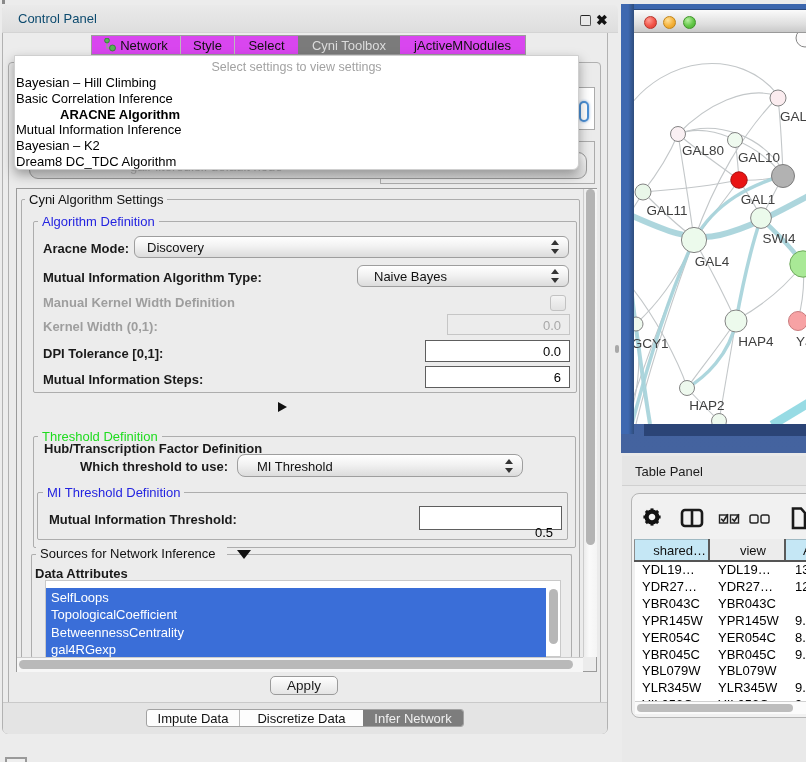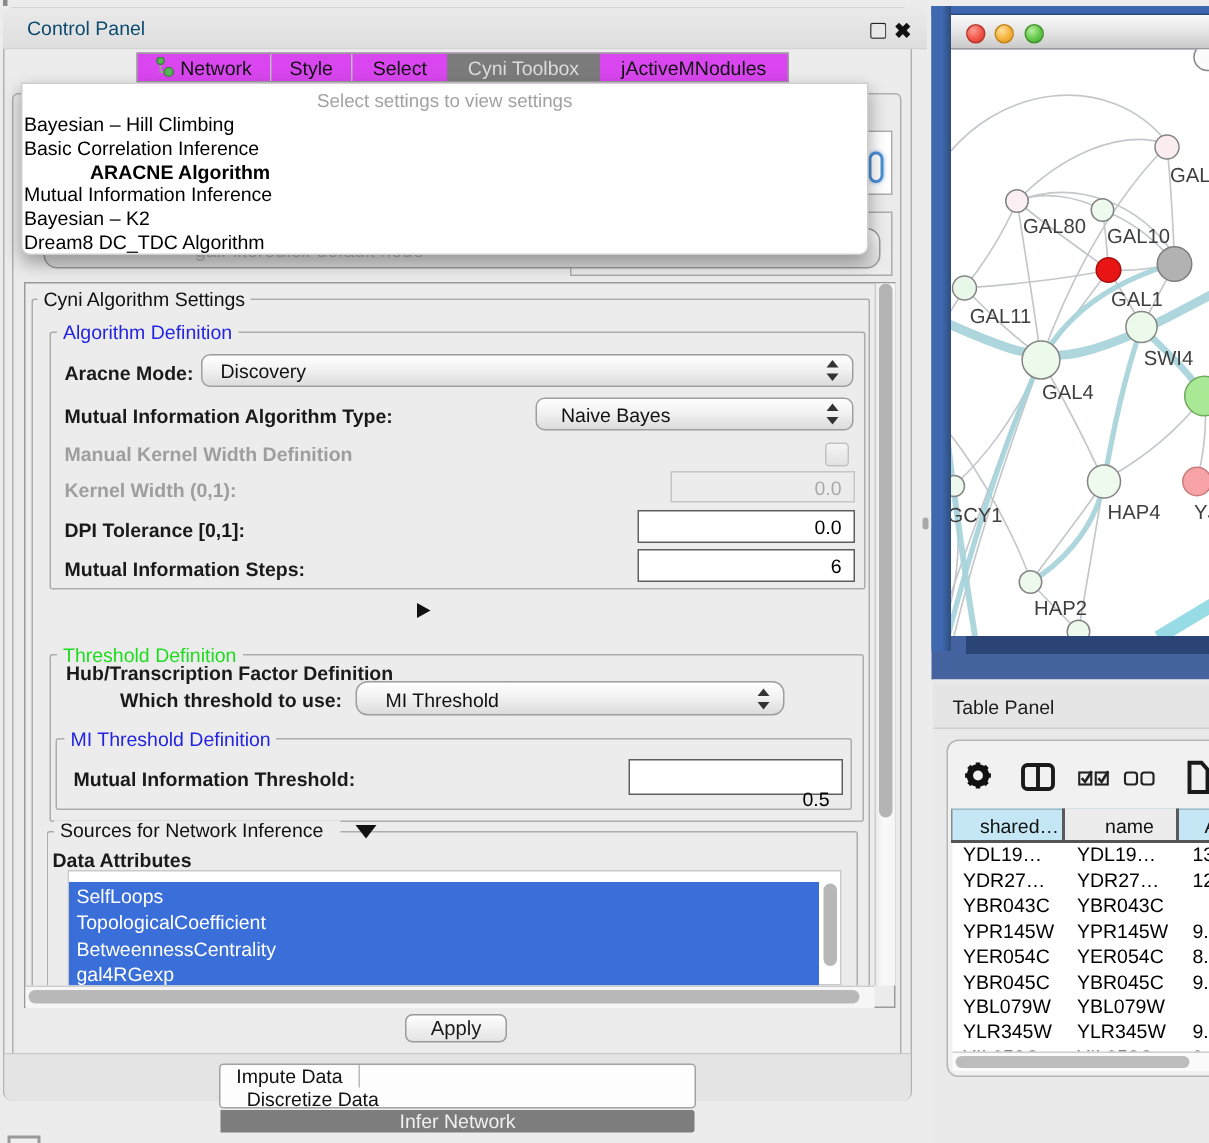--- a/index.html
+++ b/index.html
@@ -110,21 +110,21 @@
 <div class="abs" style="left:585.5px;top:189px;width:9px;height:356px;background:#b4b4b4;border-radius:5px;"></div>
 <div class="abs" style="left:17px;top:657px;width:566px;height:14px;background:#f6f6f6;border-top:1px solid #cccccc;"></div>
 <div class="abs" style="left:19px;top:660px;width:554px;height:9px;background:#b9b9b9;border-radius:5px;"></div>
 
 <div class="abs" style="left:14px;top:55px;width:565px;height:115px;background:#ffffff;border:1px solid #cfcfcf;border-radius:0 0 6px 6px;box-shadow:0 5px 12px rgba(0,0,0,0.35);box-sizing:border-box;z-index:50;"></div>
 <div class="abs" style="left:14px;top:60px;width:565px;text-align:center;font-size:12.5px;color:#a2a2a2;z-index:51;">Select settings to view settings</div>
 <div class="abs" style="left:16px;top:75px;width:560px;font-size:13px;color:#000;line-height:15.8px;z-index:51;white-space:nowrap;">Bayesian – Hill Climbing<br>Basic Correlation Inference<br><span class="b">ARACNE Algorithm</span><br>Mutual Information Inference<br>Bayesian – K2<br>Dream8 DC_TDC Algorithm</div>
 
 <div class="abs" style="left:270px;top:676px;width:68px;height:19px;background:linear-gradient(#fefefe,#e4e4e4);border:1px solid #9b9b9b;border-radius:5px;box-sizing:border-box;text-align:center;font-size:13.5px;color:#1a1a1a;line-height:17px;">Apply</div>
 <div class="abs" style="left:3px;top:702px;width:604px;height:31px;background:#e4e4e4;border-top:1px solid #c9c9c9;border-radius:0 0 5px 5px;"></div>
-<div class="abs" style="left:146px;top:709px;width:318px;height:30px;background:#fdfdfd;border:1px solid #a2a2a2;border-radius:3px;box-sizing:border-box;display:flex;font-size:13px;color:#111;z-index:5;flex-direction:column;">
+<div class="abs" style="left:146px;top:709px;width:318px;height:18px;background:#fdfdfd;border:1px solid #a2a2a2;border-radius:3px;box-sizing:border-box;display:flex;font-size:13px;color:#111;z-index:5;">
   <div style="width:92px;display:flex;align-items:center;justify-content:center;border-right:1px solid #bbb;">Impute Data</div>
   <div style="width:123px;display:flex;align-items:center;justify-content:center;">Discretize Data</div>
   <div style="flex:1;display:flex;align-items:center;justify-content:center;background:#7d7d7d;color:#f0f0f0;border-radius:0 2px 2px 0;">Infer Network</div>
 </div>
 
 <div class="abs" style="left:5px;top:757px;width:18px;height:10px;background:#efefef;border:2px solid #9a9a9a;"></div>
 
 <div class="abs" style="left:614.5px;top:345px;width:4px;height:8px;background:#a8a8a8;border-radius:2px;"></div>
 
 <div class="abs" style="left:621px;top:4px;width:185px;height:449px;background:linear-gradient(#3e5f9e,#44639f);"></div>
@@ -243,21 +243,21 @@
   </g>
   <path d="M 162,15.5 L 170,15.5 L 174,20 L 174,35 L 162,35 Z" fill="none" stroke="#1a1a1a" stroke-width="2.6"></path>
 </svg>
 
 <div class="abs" style="left:634px;top:539px;width:172px;height:23px;background:#c5e7f5;border-left:1px solid #8a8a8a;border-top:1px solid #9fb9c3;box-sizing:border-box;"></div>
 <div class="abs" style="left:710px;top:539px;width:74px;height:23px;background:#ececec;"></div>
 <div class="abs" style="left:708px;top:539px;width:2px;height:23px;background:#5a5a5a;"></div>
 <div class="abs" style="left:784px;top:539px;width:2px;height:23px;background:#5a5a5a;"></div>
 <div class="abs" style="left:634px;top:560px;width:172px;height:2px;background:#555;"></div>
 <div class="abs" style="left:635px;top:543px;width:71px;text-align:right;font-size:13px;color:#111;">shared…</div>
-<div class="abs" style="left:712px;top:543px;width:82px;text-align:center;font-size:13px;color:#111;">name</div>
+<div class="abs" style="left:712px;top:543px;width:82px;text-align:center;font-size:13px;color:#111;">view</div>
 <div class="abs" style="left:803px;top:543px;font-size:13px;color:#111;">Av</div>
 <div class="abs" style="left:635px;top:562px;width:171px;height:139px;background:#ffffff;overflow:hidden;">
   <div style="position:absolute;left:7px;top:0;font-size:13px;color:#000;line-height:16.9px;">YDL19…<br>YDR27…<br>YBR043C<br>YPR145W<br>YER054C<br>YBR045C<br>YBL079W<br>YLR345W<br>YIL052C</div>
   <div style="position:absolute;left:83px;top:0;font-size:13px;color:#000;line-height:16.9px;">YDL19…<br>YDR27…<br>YBR043C<br>YPR145W<br>YER054C<br>YBR045C<br>YBL079W<br>YLR345W<br>YIL052C</div>
   <div style="position:absolute;left:160px;top:0;font-size:13px;color:#000;line-height:16.9px;">13<br>12<br>&nbsp;<br>9.<br>8.<br>9.<br>&nbsp;<br>9.<br>9.</div>
 </div>
 <div class="abs" style="left:635px;top:701px;width:171px;height:12px;background:#fbfbfb;border-top:1px solid #d0d0d0;"></div>
 <div class="abs" style="left:637px;top:703.5px;width:156px;height:8px;background:#bdbdbd;border-radius:4px;"></div>
 
 </body></html>

